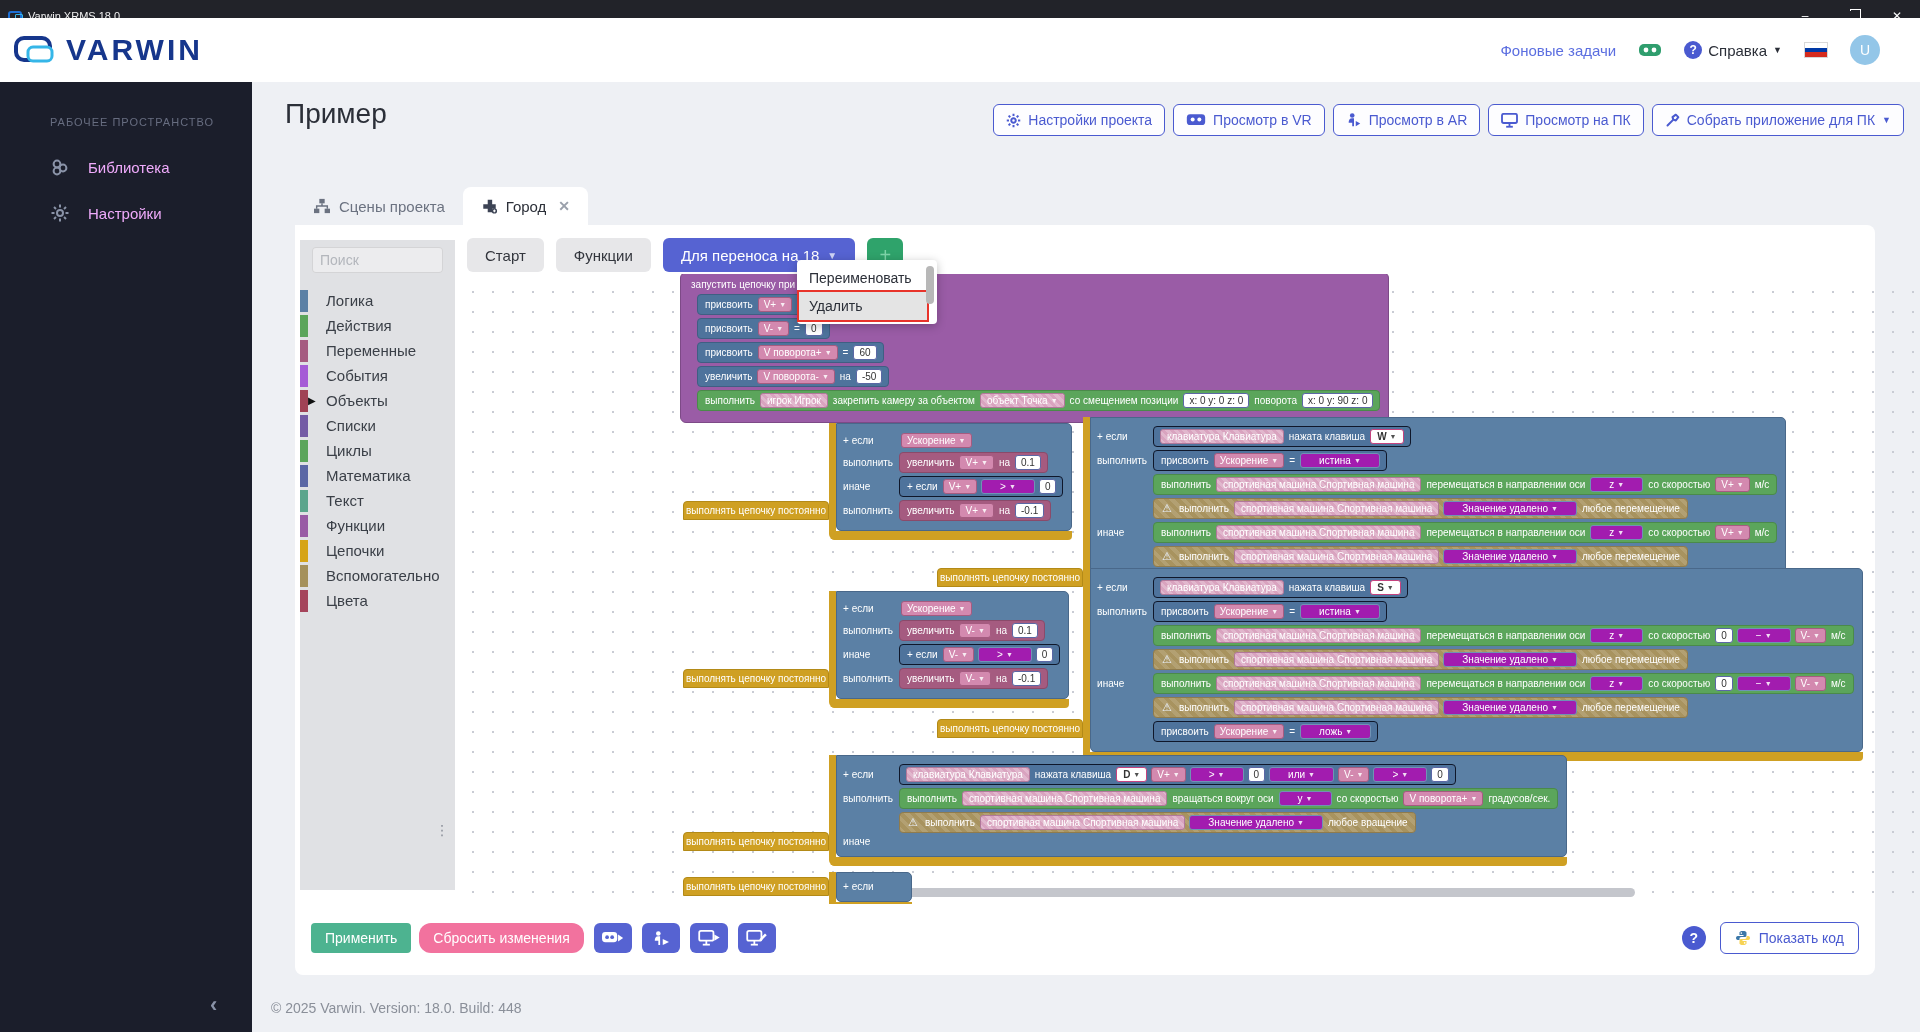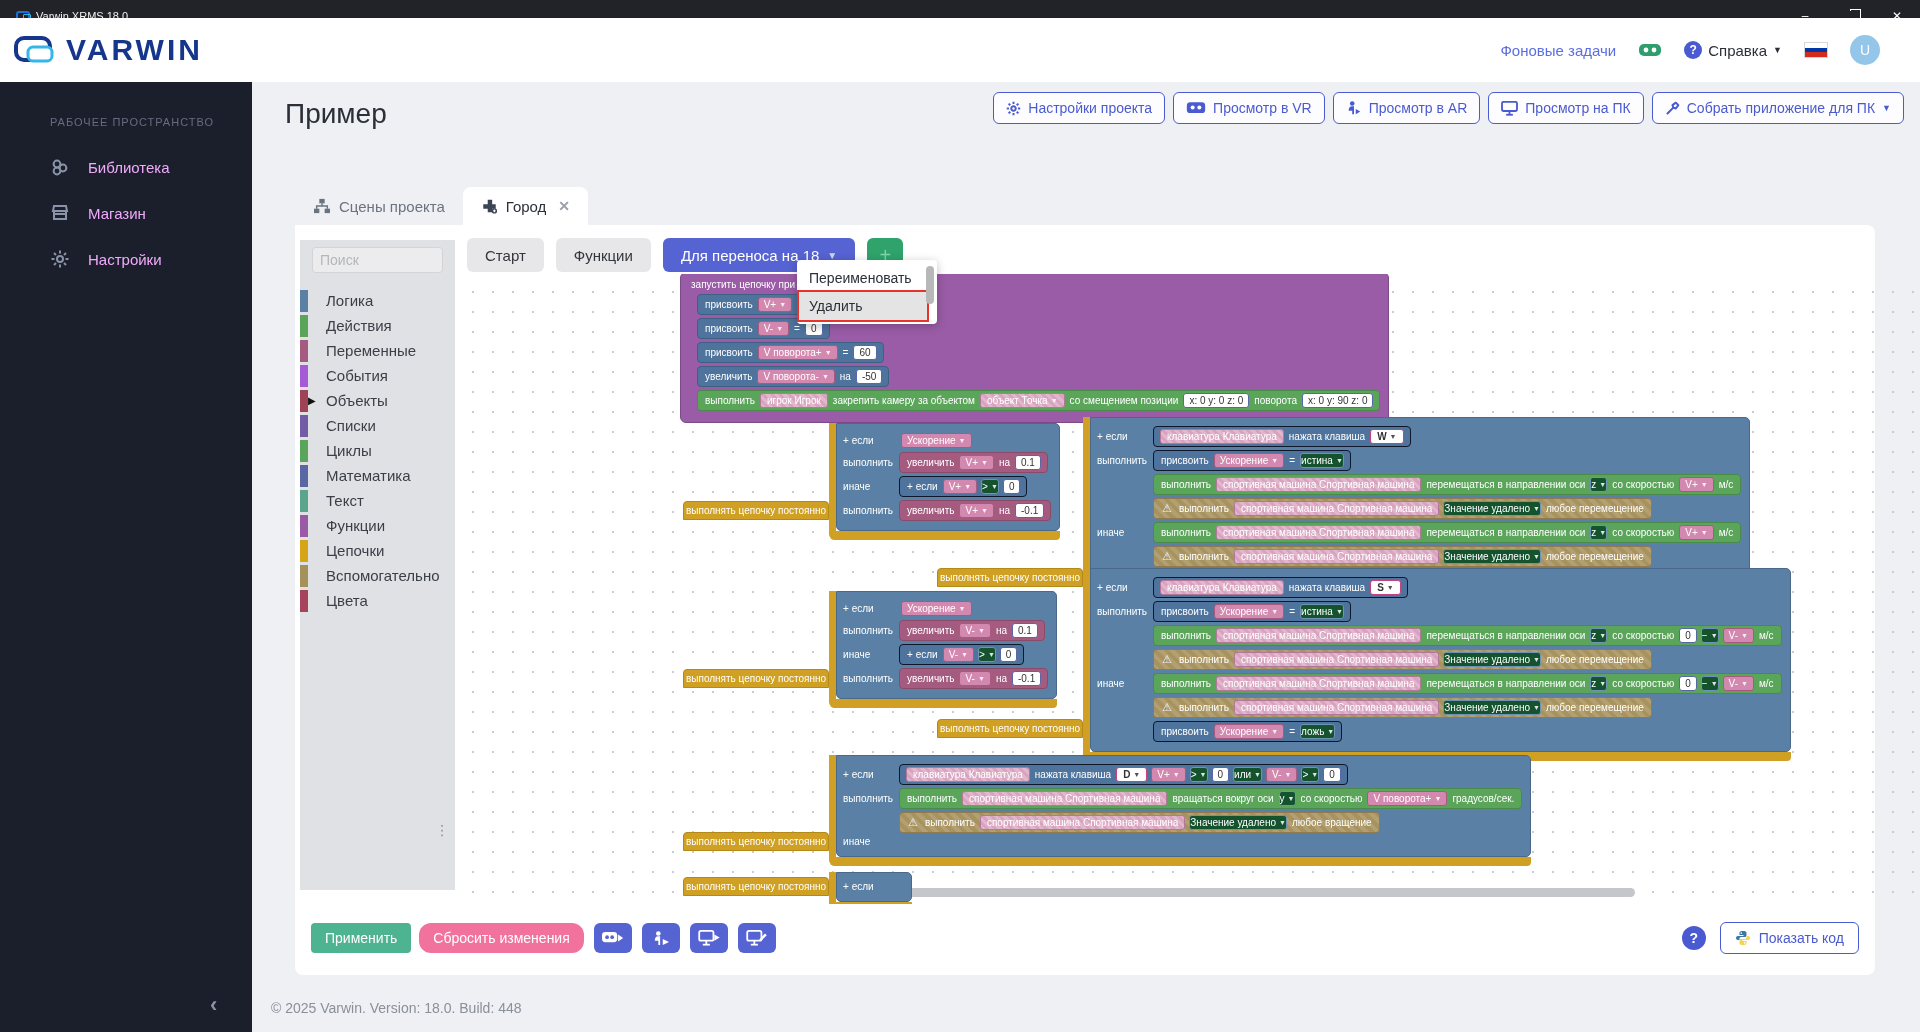--- a/index.html
+++ b/index.html
@@ -1,20 +1,20 @@
 <!DOCTYPE html>
 <html><head>
 <meta charset="utf-8">
 <style>
   * { margin:0; padding:0; box-sizing:border-box; }
   html,body { width:1920px; height:1032px; font-family:"Liberation Sans", sans-serif; }
   #app { position:relative; width:1920px; height:1032px; background:#eef0f4; overflow:hidden; }
 
   
-  .titlebar { position:absolute; left:0; top:0; width:1920px; height:31px; background:#222329; display:flex; align-items:center; color:#f0f0f0; font-size:11px;padding-left:8px; }
+  .titlebar { position:absolute; left:0; top:0; width:1920px; height:31px; background:#222329; display:flex; align-items:center; color:#f0f0f0; font-size:11px; }
   .tb-icon { width:14px; height:10px; margin:0 6px 0 8px; border:2px solid #1d6fd4; border-radius:3px; position:relative; background:transparent; }
   .tb-icon:after { content:""; position:absolute; left:5px; top:1px; width:6px; height:5px; border:1px solid #35b6e8; border-radius:1px; }
   .tb-controls { margin-left:auto; display:flex; height:18px; }
   .tb-btn { width:46px; height:18px; display:flex; align-items:center; justify-content:center; color:#fff; font-size:12px; cursor:default; }
   .tb-restore { width:9px; height:9px; border:1px solid #fff; position:relative; background:#222329; }
   .tb-restore:before { content:""; position:absolute; left:2px; top:-3px; width:9px; height:9px; border:1px solid #fff; }
   .tb-restore:after { content:""; position:absolute; left:-1px; top:-1px; width:9px; height:9px; background:#222329; }
 
   
   .header { position:absolute; left:0; top:18px; width:1920px; height:64px; background:#ffffff; display:flex; align-items:center; }
@@ -32,21 +32,21 @@
   
   .sidebar { position:absolute; left:0; top:82px; width:252px; height:950px; background:#1b1e2b; }
   .side-section { color:#676d80; font-size:11px; letter-spacing:1px; padding:34px 7px 16px 50px; }
   .side-item { display:flex; align-items:center; gap:18px; height:46px; padding-left:50px; color:#f0abfc; font-size:15px; cursor:pointer; }
   .side-item.active { background:#141622; color:#ffffff; }
   .side-item svg { flex:0 0 auto; }
   .side-collapse { position:absolute; left:210px; bottom:14px; color:#8a93a8; font-size:22px; font-weight:bold; cursor:pointer; }
 
   
   .page-title { position:absolute; left:285px; top:98px; font-size:28px; font-weight:500; color:#2b2f38; }
-  .actions { position:absolute; right:16px; top:92px; display:flex; gap:8px; }
+  .actions { position:absolute; right:16px; top:104px; display:flex; gap:8px; }
   .act-btn { height:32px; display:flex; align-items:center; gap:7px; padding:0 12px; background:#fdfdff; border:1px solid #4a5ad0; border-radius:6px; color:#4a5ad0; font-size:14px; cursor:pointer; white-space:nowrap; }
 
   
   .tabs { position:absolute; left:295px; top:187px; display:flex; align-items:flex-end; height:38px; }
   .tab { display:flex; align-items:center; gap:8px; height:38px; padding:0 18px; font-size:15px; color:#6b7280; cursor:pointer; }
   .tab.active { background:#ffffff; border-radius:8px 8px 0 0; color:#2b2f38; }
   .tab-close { color:#9aa0ab; font-size:14px; font-weight:bold; margin-left:4px; cursor:pointer; }
 
   
   .panel { position:absolute; left:295px; top:225px; width:1580px; height:750px; background:#ffffff; border-radius:0 8px 8px 8px; }
@@ -85,21 +85,21 @@
   .r-blue2  { background:#4e739c; border:1px solid #0f172a; border-radius:4px; padding:2px 6px; }
   .r-mauve  { background:#a55b80; border:1px solid #8a4a6a; border-radius:4px; padding:2px 6px; }
   .r-green  { background:#5ba55b; border:1px solid #4a8a4a; border-radius:4px; padding:2px 6px; }
   .r-tan    { background:#a8935f; border:1px solid #8f7b4d; border-radius:4px; padding:2px 6px;
               background-image:repeating-linear-gradient(45deg, rgba(255,255,255,.12) 0 4px, transparent 4px 8px); }
   .r-plain  { padding:1px 2px; }
   .tk { display:inline-flex; align-items:center; font-size:10px; border-radius:3px; }
   .tk-t { color:#fff; padding:0 1px; }
   .tk-var { background:#d389af; border:1px solid #a55b80; color:#fff; padding:1px 5px; }
   .tk-num { background:#ffffff; border:1px solid #5b67a5; color:#333; padding:1px 5px; }
-  .tk-dd  { background:#14532d; border:1px solid #6f93b4; color:#fff; padding:1px 0; }
+  .tk-dd  { background:#a21caf; border:1px solid #6f93b4; color:#fff; padding:1px 18px; }
   .tk-obj { background:#d9a3bf; border:1px solid #b1789a; color:#fff; padding:1px 6px;
             background-image:repeating-linear-gradient(45deg, rgba(255,255,255,.22) 0 3px, transparent 3px 6px); }
   .tk-key { background:#ffffff; border:1px solid #c6427e; color:#333; padding:1px 6px; font-weight:bold; }
   .tk-warn { color:#eaf2ff; font-size:11px; padding:0 2px; }
   .dmark { font-size:7px; margin-left:3px; opacity:.85; }
 
   
   .ctx { position:absolute; left:797px; top:260px; width:140px; background:#ffffff; border-radius:4px; box-shadow:0 2px 10px rgba(0,0,0,.25); padding:4px 10px 4px 2px; z-index:50; }
   .ctx-item { position:relative; height:28px; display:flex; align-items:center; padding-left:10px; font-size:14px; color:#2b2f38; cursor:pointer; }
   .ctx-item.hl { background:#e4e4e4; outline:2px solid #e8332a; outline-offset:0px; }
@@ -163,28 +163,20 @@
 
   <div class="sidebar">
     <div class="side-section">РАБОЧЕЕ ПРОСТРАНСТВО</div>
     <div class="side-item">
       <svg width="20" height="20" viewBox="0 0 20 20">
         <circle cx="7" cy="7" r="3.4" fill="none" stroke="#8a93a8" stroke-width="2"></circle>
         <circle cx="13" cy="11" r="3.4" fill="none" stroke="#8a93a8" stroke-width="2"></circle>
         <circle cx="7" cy="14" r="3.4" fill="none" stroke="#8a93a8" stroke-width="2"></circle>
       </svg>
       <span>Библиотека</span>
-    </div>
-    <div class="side-item">
-      <svg width="20" height="20" viewBox="0 0 20 20">
-        <path d="M3 8 L4 3 H16 L17 8 Z" fill="none" stroke="#8a93a8" stroke-width="2"></path>
-        <path d="M4 8 V16 H16 V8" fill="none" stroke="#8a93a8" stroke-width="2"></path>
-        <line x1="4" y1="11" x2="16" y2="11" stroke="#8a93a8" stroke-width="2"></line>
-      </svg>
-      <span>Магазин</span>
     </div>
     <div class="side-item">
       <svg width="20" height="20" viewBox="0 0 20 20">
         <circle cx="10" cy="10" r="3" fill="none" stroke="#8a93a8" stroke-width="2"></circle>
         <g stroke="#8a93a8" stroke-width="2">
           <line x1="10" y1="1.5" x2="10" y2="4.5"></line>
             <line x1="10" y1="15.5" x2="10" y2="18.5"></line>
           <line x1="1.5" y1="10" x2="4.5" y2="10"></line>
             <line x1="15.5" y1="10" x2="18.5" y2="10"></line>
           <line x1="4" y1="4" x2="6" y2="6"></line>

